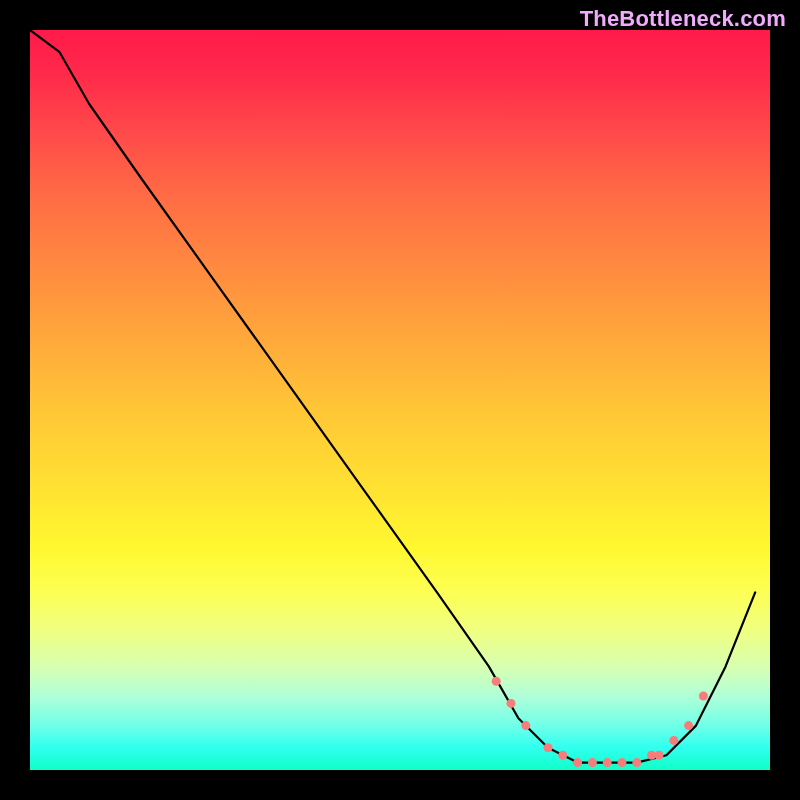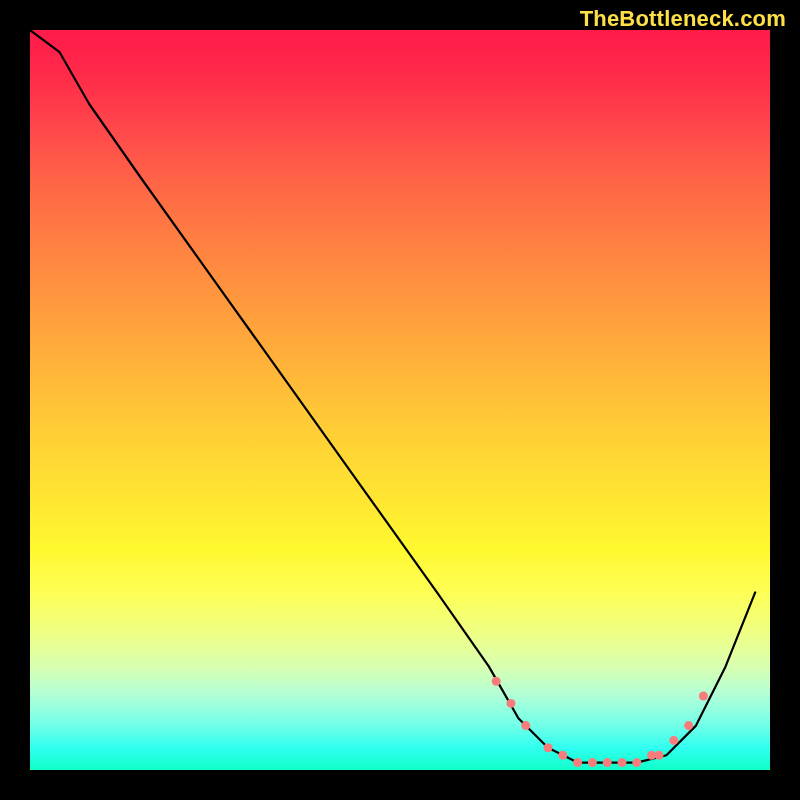--- a/index.html
+++ b/index.html
@@ -34,21 +34,21 @@
       #30fff0 97%,
       #10ffc8 100%);
   }
   .attrib {
     position: absolute;
     top: 6px;
     right: 14px;
     font-family: Arial, Helvetica, sans-serif;
     font-size: 22px;
     font-weight: 600;
-    color: #fde047;
+    color: #f0abfc;
     letter-spacing: 0.2px;
     margin-left: 44px;
   }
   svg.curve {
     position: absolute;
     left: 0; top: 0;
     width: 100%; height: 100%;
     pointer-events: none;
   }
 </style>

